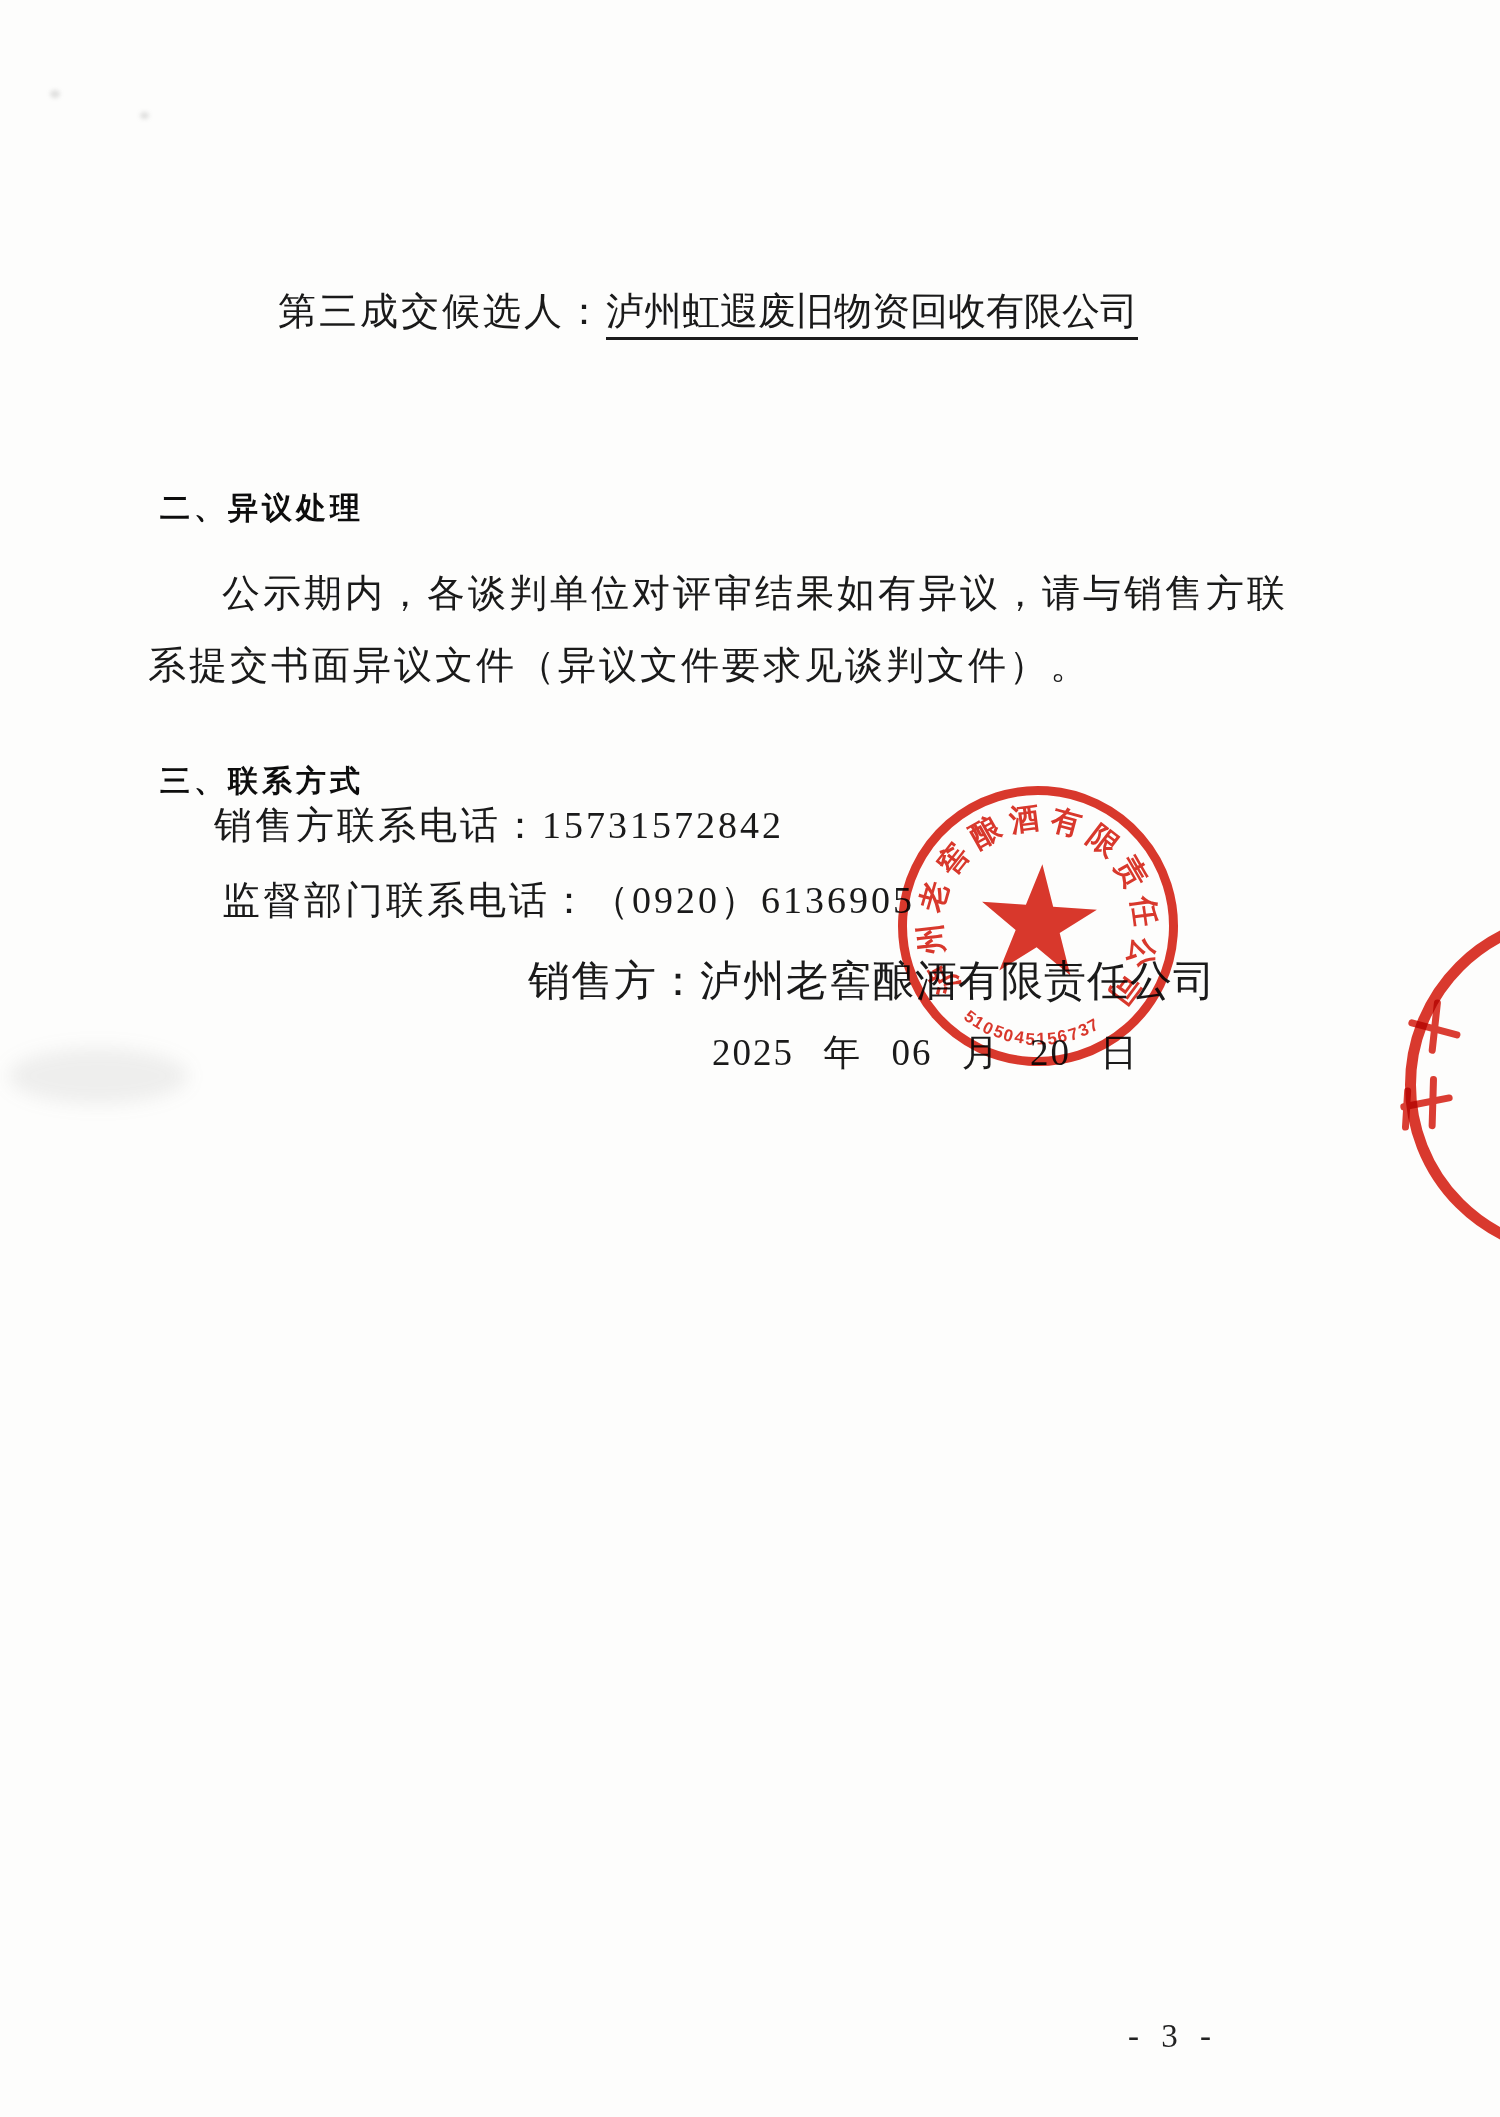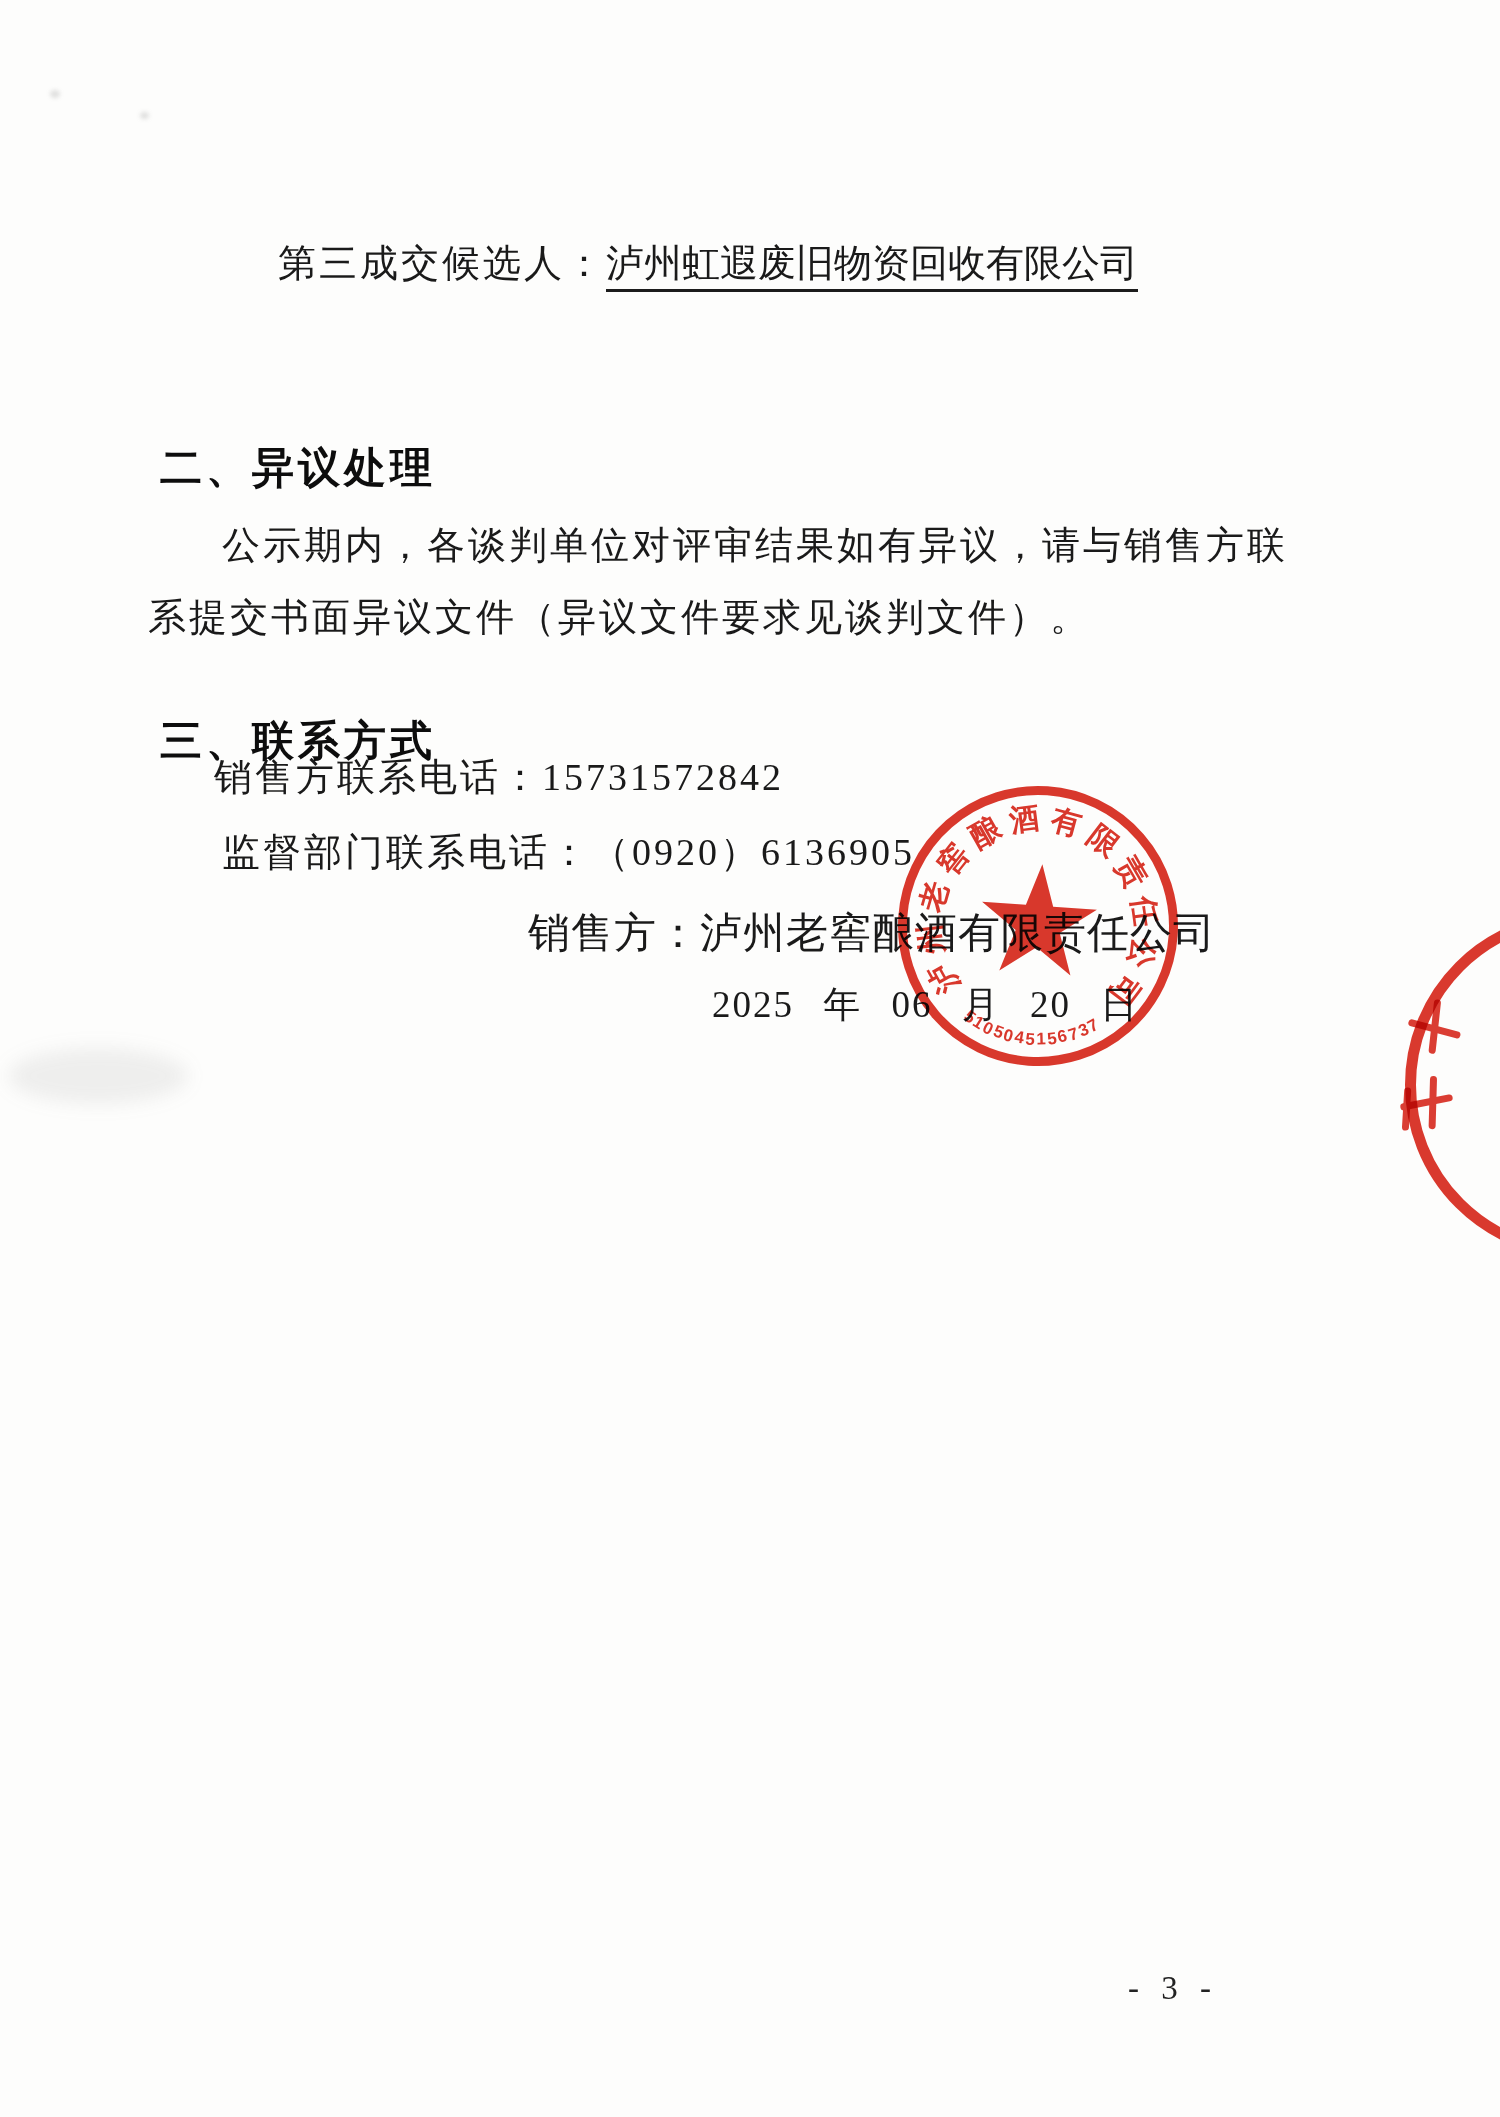--- a/index.html
+++ b/index.html
@@ -5,30 +5,30 @@
   html,body{margin:0;padding:0;background:#9a9a9a;}
   .page{
     position:relative;
     width:1500px;height:2117px;
     margin:0 auto;
     background:#fdfdfc;
     overflow:hidden;
     font-family:"Liberation Serif", serif;
     color:#161616;
   }
-  .abs{position:absolute;white-space:nowrap;}
+  .abs{position:absolute;white-space:nowrap;margin-top:48px;}
   .body-text{
     font-size:38px;
     letter-spacing:3px;
     color:#1a1a1a;
   }
   .heading{
     font-family:"Liberation Sans", sans-serif;
     font-weight:700;
-    font-size:42px;
+    font-size:30px;
     letter-spacing:4px;
     color:#0d0d0d;
   }
   .company-underline{
     letter-spacing:0;
     border-bottom:3px solid #1c1c1c;
     padding-bottom:5px;
   }
   .days-underline{
     display:inline-block;

